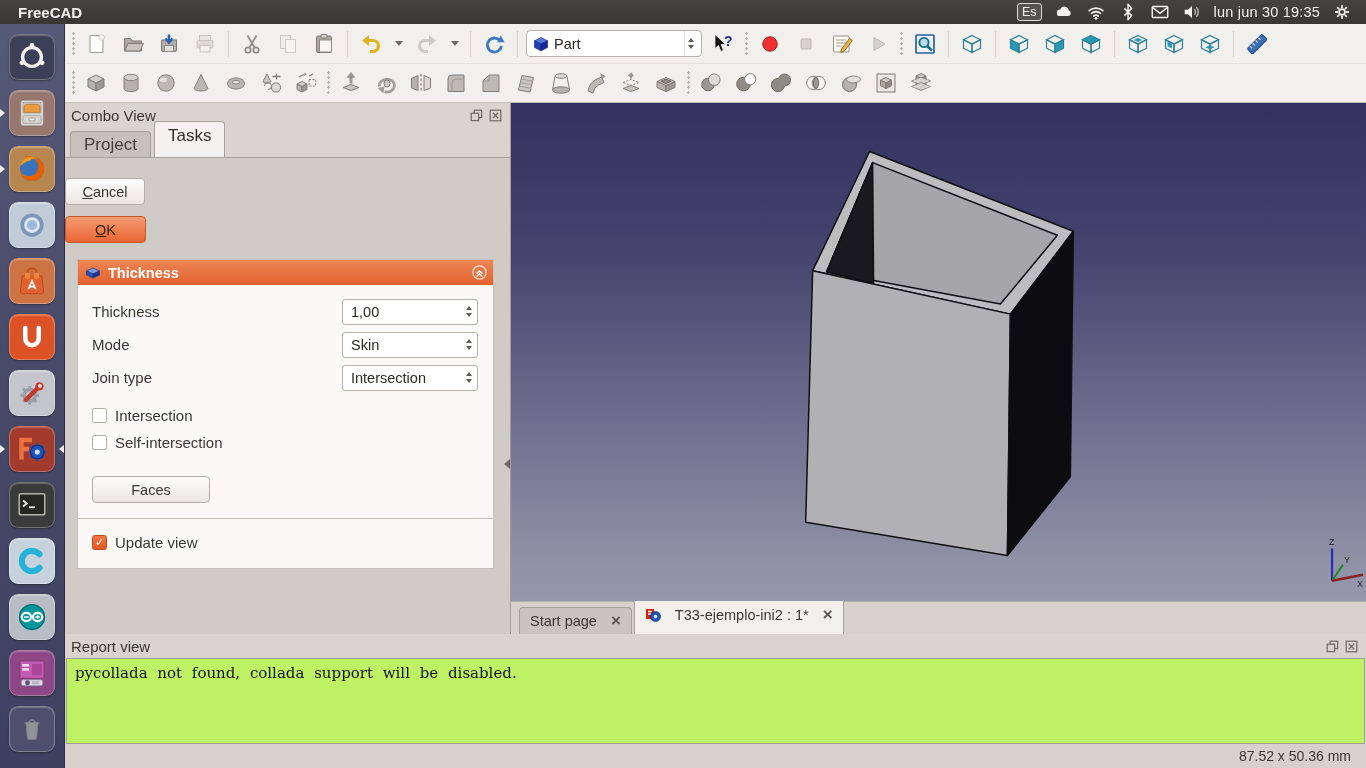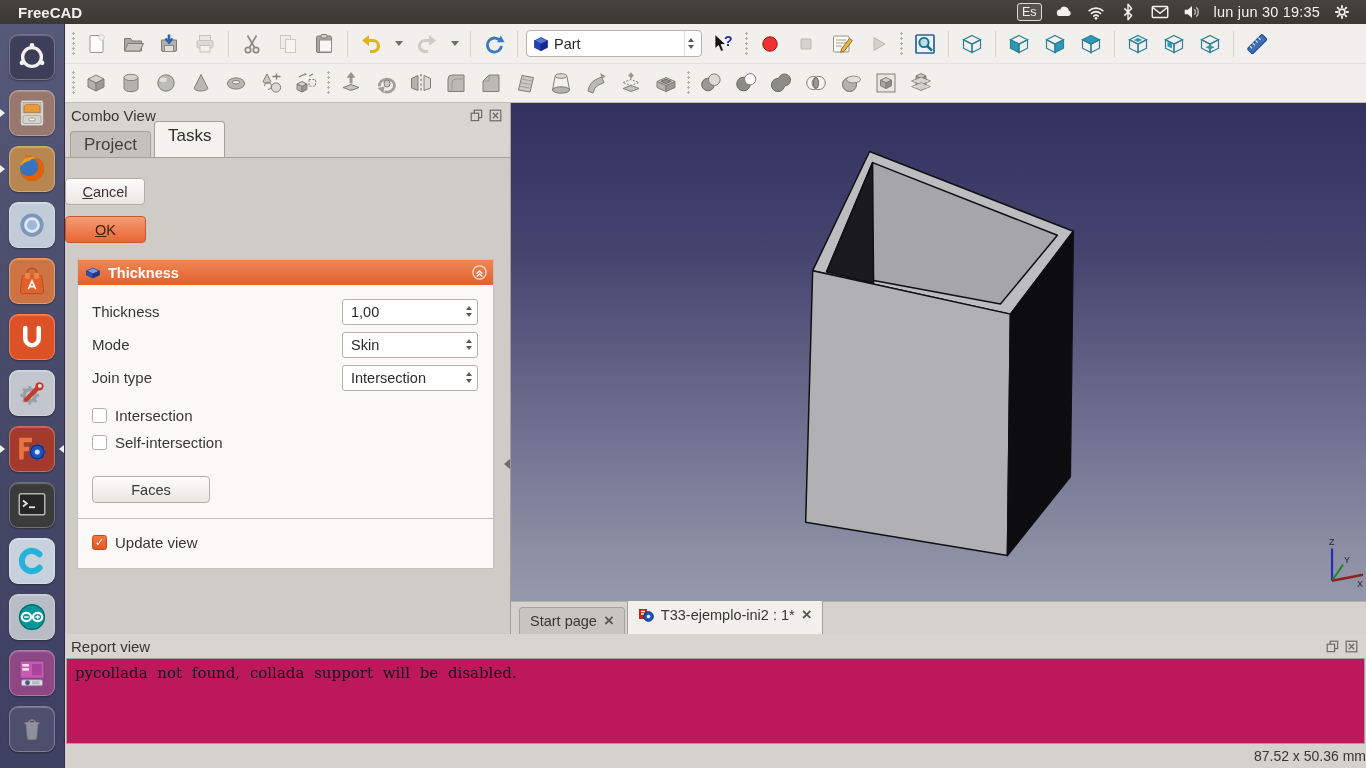--- a/index.html
+++ b/index.html
@@ -83,31 +83,31 @@
   .btn-faces { width:118px; margin:20px 0 0 14px; }
   .divider { border-top:1px solid #c2beb8; margin:15px 0 0 0; }
   .update-row { margin-top:10px; }
   .split-arrow { position:absolute; right:0; top:356px; width:0; height:0; border:5px solid transparent; border-right:6px solid #6e6b66; }
 
   
   .view-col { flex:1; display:flex; flex-direction:column; min-width:0; }
   .viewport { flex:1; position:relative; background:linear-gradient(180deg,#32315f 0%,#45446f 30%,#6f7090 65%,#8f91a6 92%,#9597aa 100%); }
   .viewport svg.scene { position:absolute; inset:0; width:100%; height:100%; }
   .mdi-tabs { height:33px; background:#d5d1cd; border-top:1px solid #b3afa9; display:flex; align-items:flex-end; padding-left:8px; gap:2px; }
-  .mdi-tab { height:27px; display:flex; align-items:center; gap:7px; padding:11px 10px; background:#c8c4bf; border:1px solid #a5a19b; border-bottom:none; border-radius:4px 4px 0 0; font-size:14.5px; color:#3a3733; }
+  .mdi-tab { height:27px; display:flex; align-items:center; gap:14px; padding:11px 10px; background:#c8c4bf; border:1px solid #a5a19b; border-bottom:none; border-radius:4px 4px 0 0; font-size:14.5px; color:#3a3733; }
   .mdi-tab.active { background:#f2f0ed; height:40px; }
   .mdi-ic { width:16px; height:16px; }
   .mdi-close { font-weight:bold; font-size:17px; color:#5a5752; line-height:14px; }
 
   
   .report { height:110px; display:flex; flex-direction:column; background:#d8d4d0; }
-  .report-body { flex:1; background:#be185d; border:1px solid #a29e98; margin:0 1px; padding:5px 8px; font-family:"DejaVu Serif","Liberation Serif",serif; font-size:15px; color:#14141c; word-spacing:5px; }
+  .report-body { flex:1; background:#bef264; border:1px solid #a29e98; margin:0 1px; padding:5px 8px; font-family:"DejaVu Serif","Liberation Serif",serif; font-size:15px; color:#14141c; word-spacing:5px; }
 
   
-  .statusbar { height:24px; background:#d5d1cd; display:flex; align-items:center; justify-content:flex-end; padding-right:0; font-size:14px; color:#3a3733; }
+  .statusbar { height:24px; background:#d5d1cd; display:flex; align-items:center; justify-content:flex-end; padding-right:15px; font-size:14px; color:#3a3733; }
 </style>
 </head>
 <body>
 
 <div class="topbar">
   <span class="tb-title">FreeCAD</span>
   <div class="tray">
     <span class="kb-box">Es</span>
     <span class="tray-ic">
         <svg viewBox="0 0 22 22" width="100%" height="100%">

